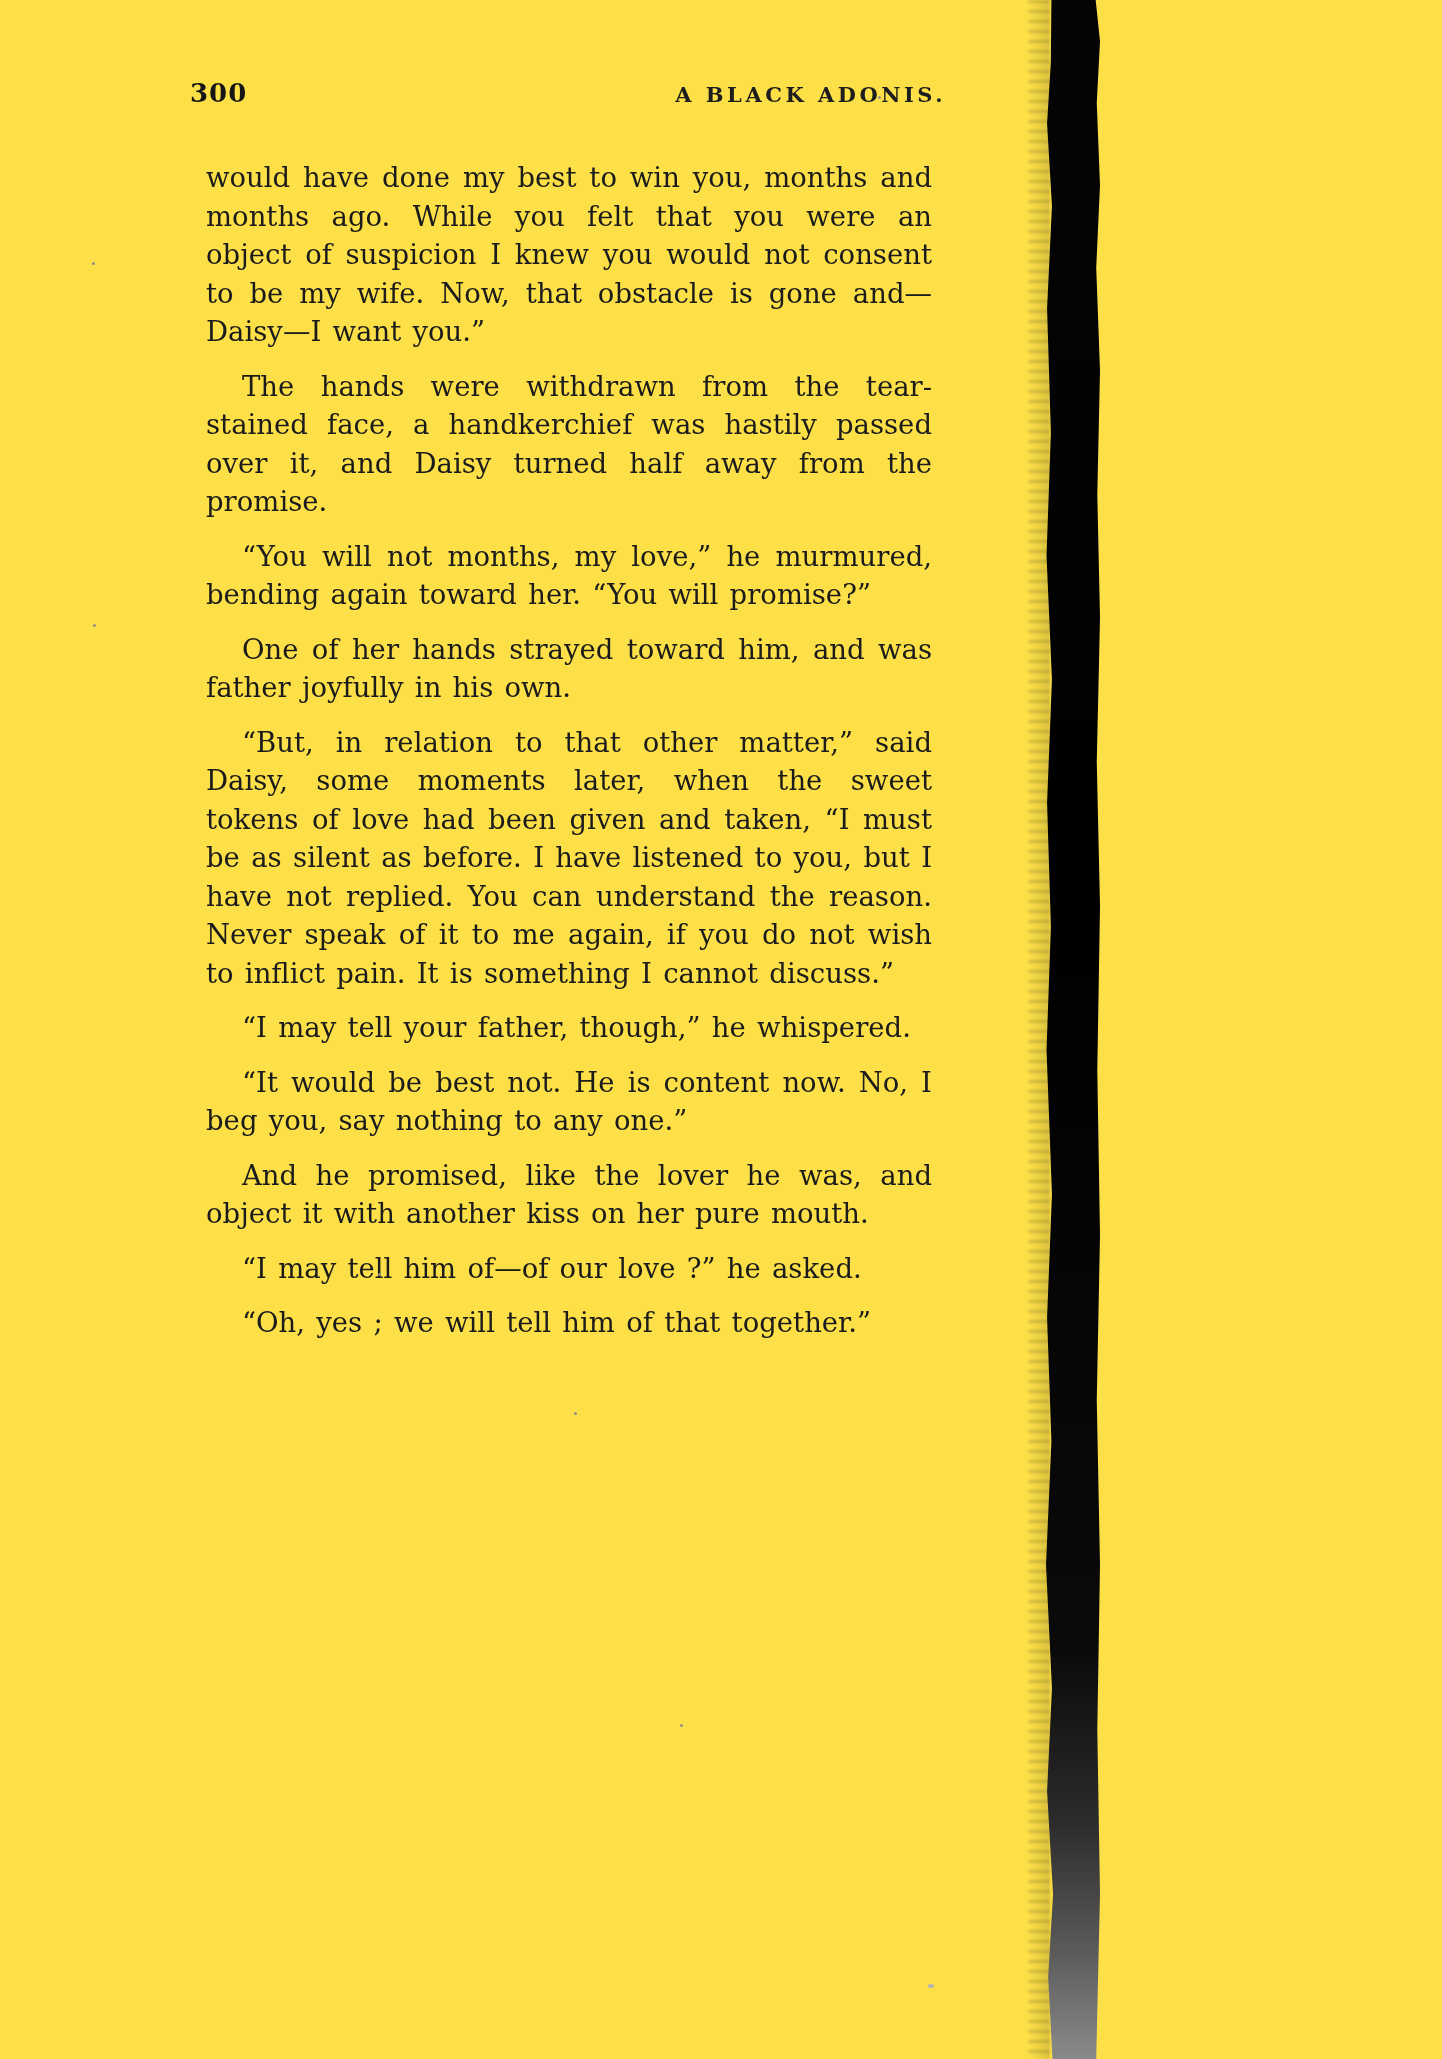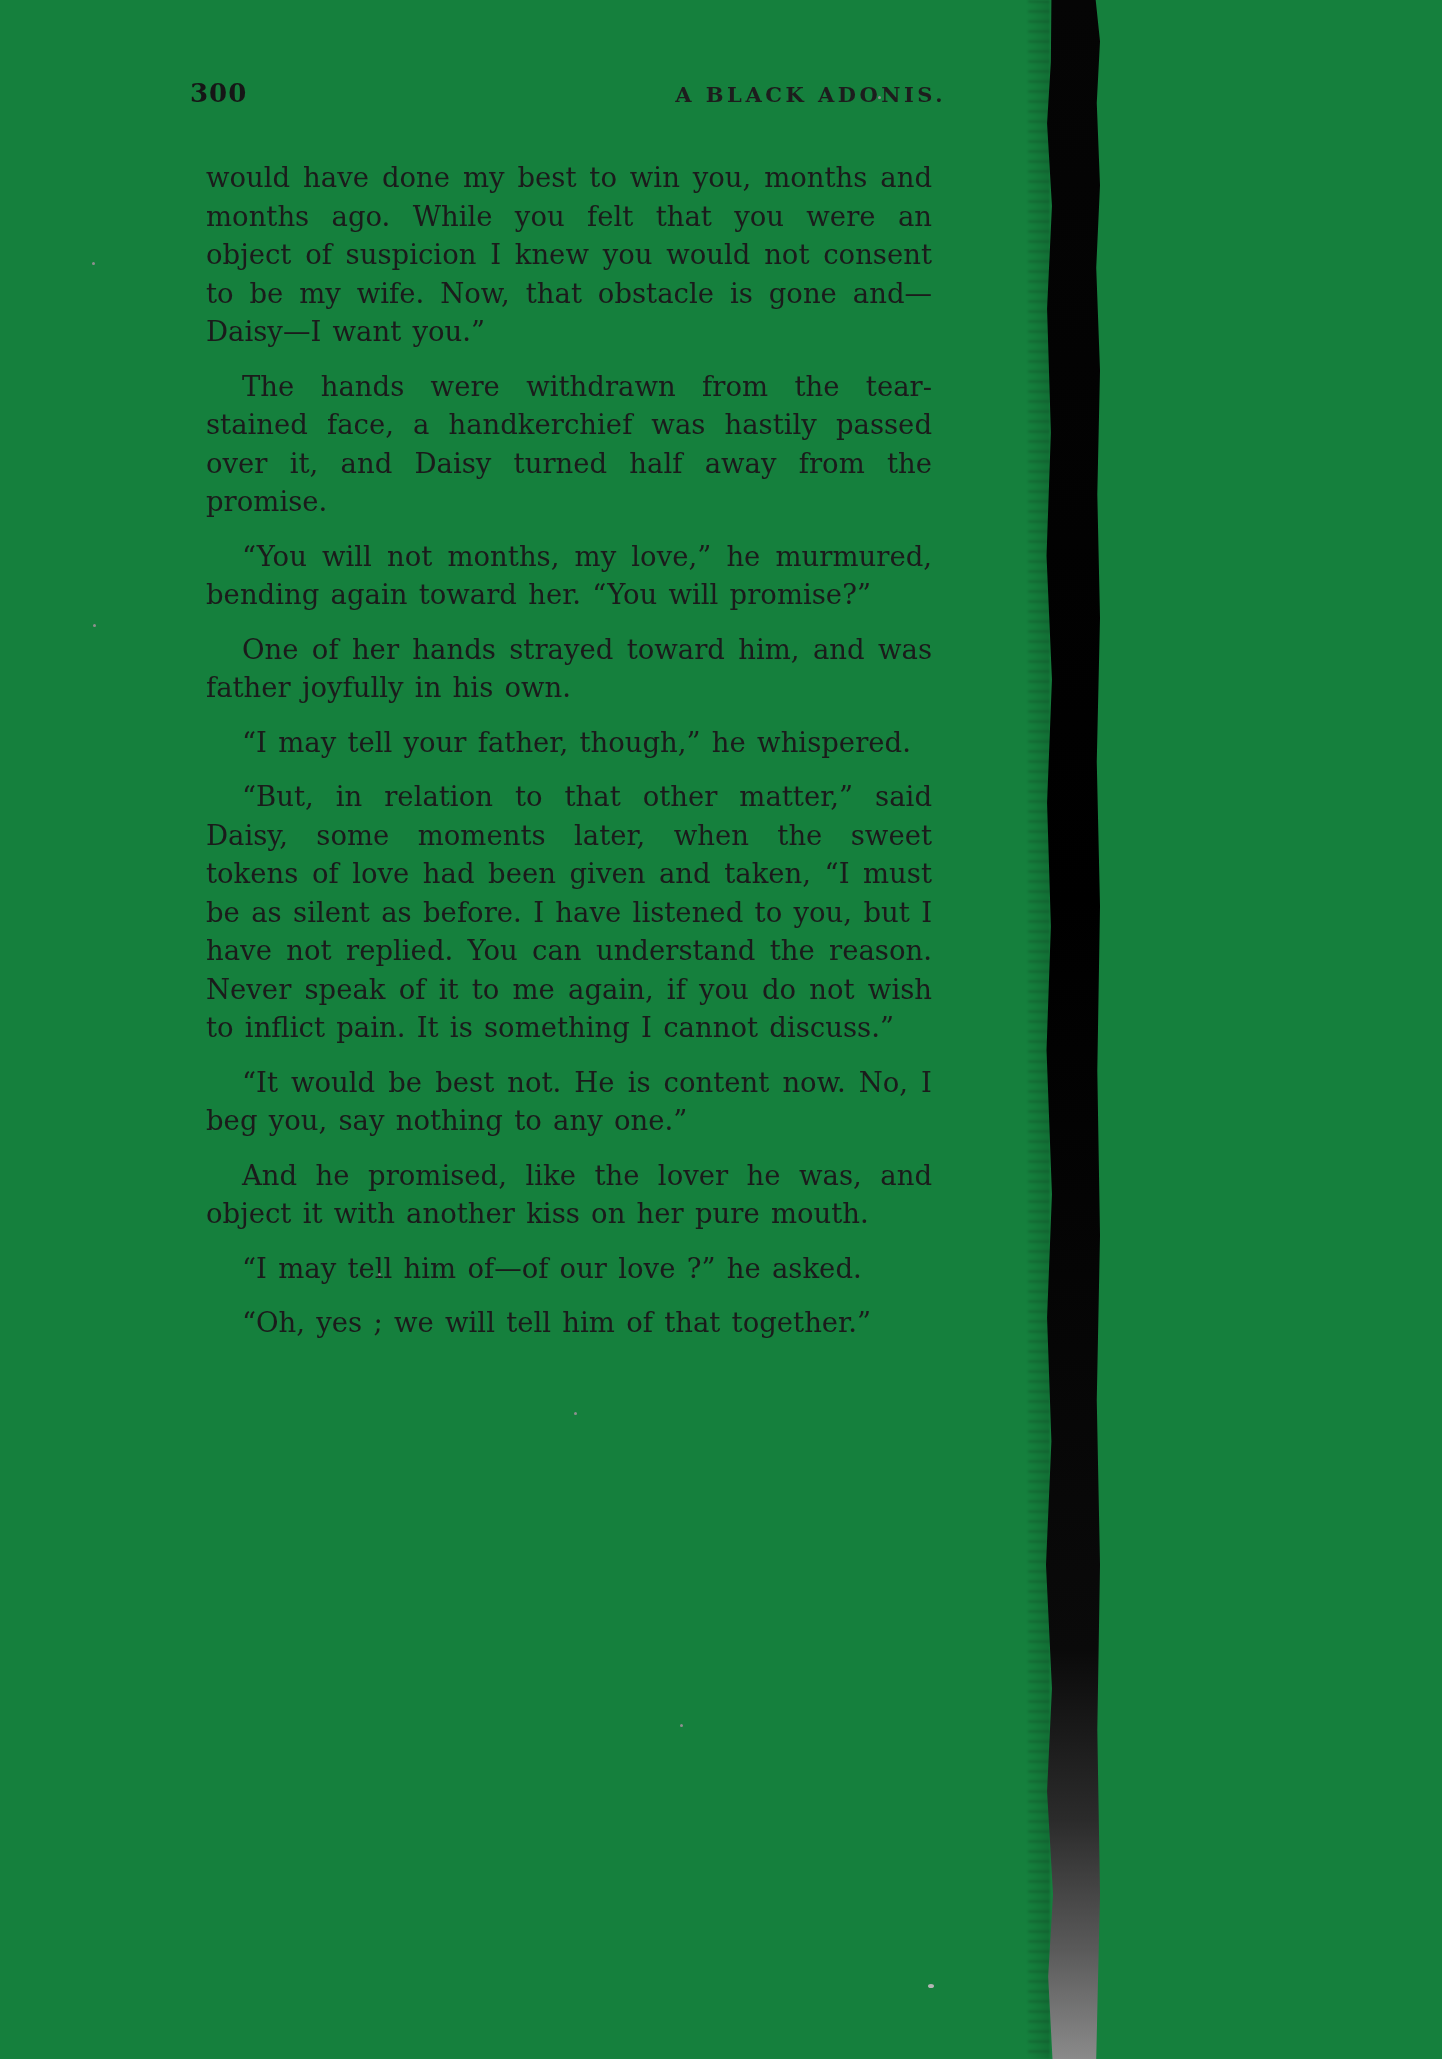--- a/index.html
+++ b/index.html
@@ -8,21 +8,21 @@
     width: 1442px;
     height: 2059px;
     background: #ffffff;
     font-family: "DejaVu Serif", "Liberation Serif", serif;
   }
   .page {
     position: absolute;
     inset: 0;
     width: 1442px;
     height: 2059px;
-    background: #15803d;
+    background: #fde047;
     overflow: hidden;
   }
   .header-row {
     position: absolute;
     top: 76px;
     left: 190px;
     width: 756px;
     height: 34px;
   }
   .page-number {
@@ -117,22 +117,22 @@
   <div class="header-row">
     <span class="page-number">300</span>
     <span class="running-title">A BLACK ADONIS.</span>
   </div>
 
   <div class="text-block">
     <p class="first">would have done my best to win you, months and months ago.  While you felt that you were an object of suspicion I knew you would not consent to be my wife.  Now, that obstacle is gone and—Daisy—I want you.”</p>
     <p>The hands were withdrawn from the tear-stained face, a handkerchief was hastily passed over it, and Daisy turned half away from the promise.</p>
     <p>“You will not months, my love,” he murmured, bending again toward her.  “You will promise?”</p>
     <p>One of her hands strayed toward him, and was father joyfully in his own.</p>
+    <p>“But, in relation to that other matter,” said Daisy, some moments later, when the sweet tokens of love had been given and taken, “I must be as silent as before.  I have listened to you, but I have not replied.  You can understand the reason.  Never speak of it to me again, if you do not wish to inflict pain.  It is something I cannot discuss.”</p>
     <p>“I may tell your father, though,” he whispered.</p>
-    <p>“But, in relation to that other matter,” said Daisy, some moments later, when the sweet tokens of love had been given and taken, “I must be as silent as before.  I have listened to you, but I have not replied.  You can understand the reason.  Never speak of it to me again, if you do not wish to inflict pain.  It is something I cannot discuss.”</p>
     <p>“It would be best not.  He is content now.  No, I beg you, say nothing to any one.”</p>
     <p>And he promised, like the lover he was, and object it with another kiss on her pure mouth.</p>
     <p>“I may tell him of—of our love ?” he asked.</p>
     <p>“Oh, yes ; we will tell him of that together.”</p>
   </div>
 
   <div class="scan-band-fringe"></div>
   <div class="scan-band"></div>
 
   <div class="speck s1"></div>

